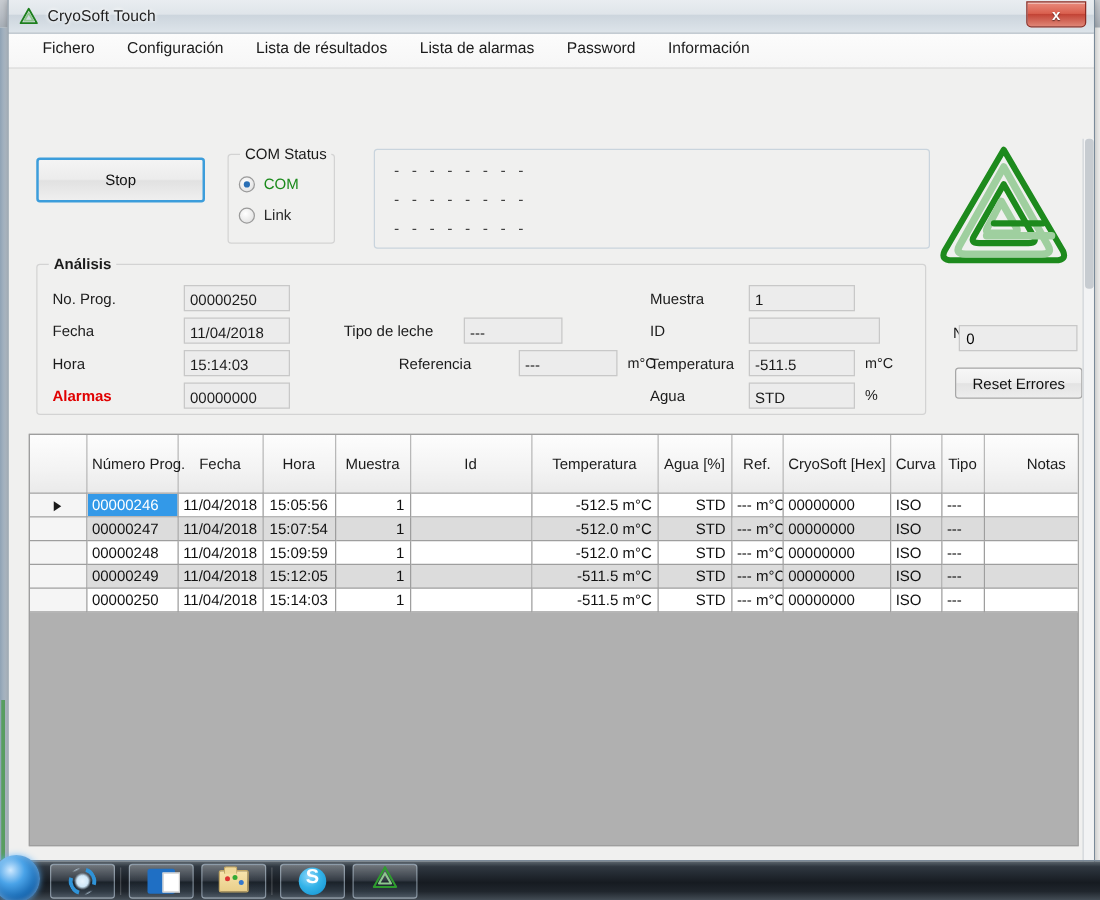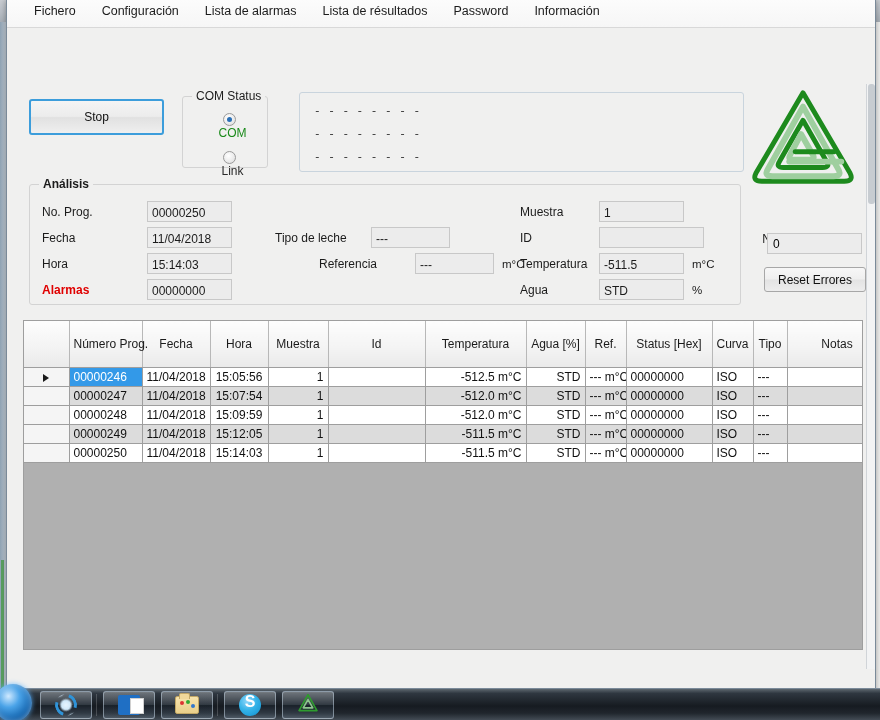--- a/index.html
+++ b/index.html
@@ -113,21 +113,21 @@
     position:absolute;
     border: 1px solid #d3d3d3;
     border-radius: 3px;
   }
   .groupbox > .gb-title {
     position:absolute; top:-8px; left:9px;
     background:#f0f0ef; padding: 0 4px;
     font-size: 12px; color:#1b1b1b;
   }
   #com-status { left:175px; top:68px; width:86px; height:72px; }
-  .radio-row { display:flex; align-items:center; margin:0 0 0 8px;flex-direction:column; }
+  .radio-row { display:flex; align-items:center; margin:0 0 0 8px; }
   .radio {
     width: 13px; height: 13px; border-radius: 50%;
     border: 1px solid #9a9a9a;
     background: radial-gradient(circle at 40% 35%, #ffffff 0%, #e6e6e6 70%, #d2d2d2 100%);
     position:relative; flex:none;
   }
   .radio.checked::after {
     content:""; position:absolute; left:3px; top:3px;
     width:5px; height:5px; border-radius:50%;
     background: #2a6fb5;
@@ -335,26 +335,38 @@
 <body>
 
 <div id="desktop">
   <div id="bg-strip"></div>
   <div id="bg-strip-sheen"></div>
   <div id="left-edge"></div>
   <div id="left-edge-green"></div>
 
   <div id="app-window">
 
+    <div id="titlebar">
+      <span class="app-icon">
+        <svg width="16" height="16" viewBox="0 0 32 32">
+          <path d="M16 4 L29 27 L3 27 Z" fill="none" stroke="#1d7f1d" stroke-width="3" stroke-linejoin="round"></path>
+          <path d="M16 11 L23 23 L9 23 Z" fill="none" stroke="#8ec68e" stroke-width="3" stroke-linejoin="round"></path>
+        </svg>
+      </span>
+      <span class="title-text">CryoSoft Touch</span>
+      <div id="close-button">
+        <span>x</span>
+      </div>
+    </div>
 
     <div id="menubar">
       <div class="menu-item">Fichero</div>
       <div class="menu-item">Configuración</div>
+      <div class="menu-item">Lista de résultados</div>
       <div class="menu-item">Lista de alarmas</div>
-      <div class="menu-item">Lista de résultados</div>
       <div class="menu-item">Password</div>
       <div class="menu-item">Información</div>
     </div>
 
     <div id="client">
 
       <div id="stop-button">
         <span>Stop</span>
       </div>
 
@@ -466,21 +478,21 @@
             <tr>
               <th class="rowhdr"></th>
               <th>Número Prog.</th>
               <th>Fecha</th>
               <th>Hora</th>
               <th>Muestra</th>
               <th>Id</th>
               <th>Temperatura</th>
               <th>Agua [%]</th>
               <th>Ref.</th>
-              <th>Status [Hex]</th>
+              <th>CryoSoft [Hex]</th>
               <th>Curva</th>
               <th>Tipo</th>
               <th>Notas</th>
             </tr>
           </thead>
           <tbody id="grid-body">
               <tr class="even">
                 <td class="rowhdr"><span class="row-marker"></span></td>
                 <td class="ta-l sel">00000246</td>
                 <td class="ta-c">11/04/2018</td>

